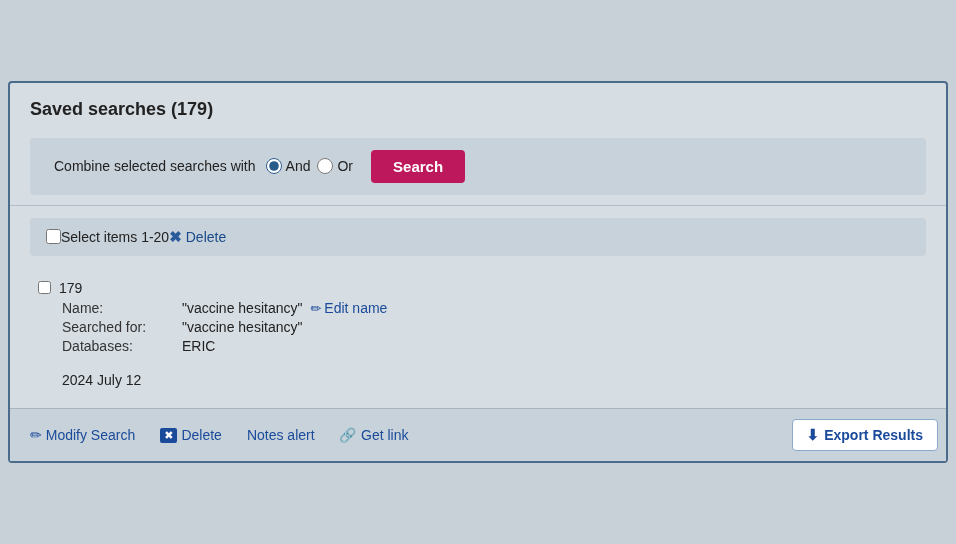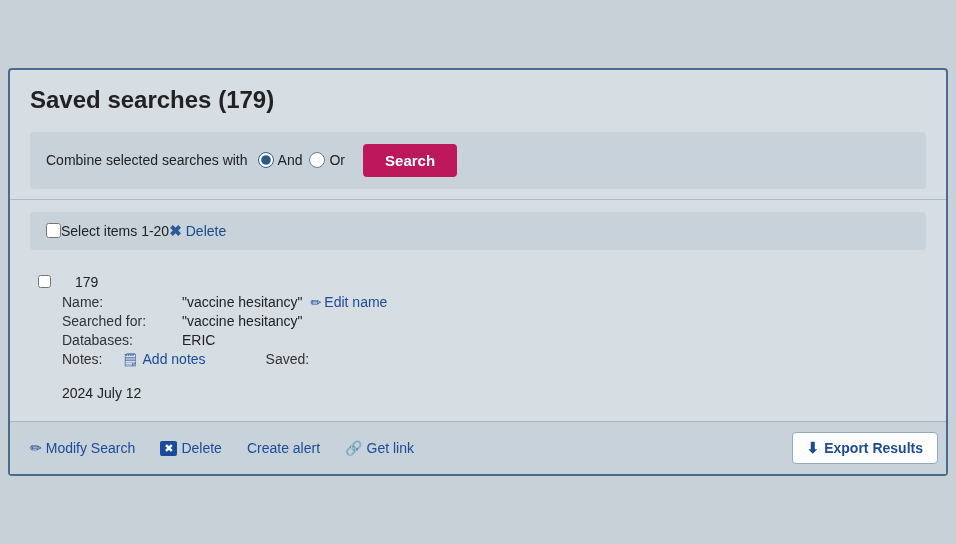--- a/index.html
+++ b/index.html
@@ -16,29 +16,29 @@
     }
     .main-container {
       width: 940px;
       background: #d6dde3;
       border: 2px solid #4a6b8a;
       border-radius: 4px;
       padding: 16px 20px 0 20px;
       position: relative;
     }
     .page-title {
-      font-size: 24px;
+      font-size: 18px;
       font-weight: bold;
       color: #222;
       margin-bottom: 18px;
     }
     .search-controls {
       background: #c8d2da;
       border-radius: 4px;
-      padding: 12px 16px;
+      padding: 12px 24px;
       display: flex;
       align-items: center;
       gap: 10px;
       margin-bottom: 10px;
     }
     .combine-label {
       color: #222;
       font-size: 14px;
     }
     .radio-group {
@@ -104,21 +104,21 @@
       font-weight: bold;
       font-size: 15px;
     }
     .result-item {
       padding: 8px 8px 8px 8px;
       margin-bottom: 4px;
     }
     .result-number-row {
       display: flex;
       align-items: center;
-      gap: 24px;
+      gap: 8px;
       margin-bottom: 4px;
     }
     .result-number {
       font-size: 14px;
       color: #222;
     }
     .field-label {
       color: #333;
       font-size: 14px;
     }
@@ -277,46 +277,37 @@
         </a>
       </div>
       <div class="field-row">
         <span class="field-label">Searched for:</span>
         <span class="field-value quoted">"vaccine hesitancy"</span>
       </div>
       <div class="field-row">
         <span class="field-label">Databases:</span>
         <span class="field-value">ERIC</span>
       </div>
-      <div class="notes-saved-row">
-        <span class="notes-field-label field-label">Notes:</span>
-        <a class="add-notes-link">
-          <span class="note-icon">🗒</span>
-          <span>Add notes</span>
-        </a>
-        <span class="saved-label">Saved:</span>
-        <span class="saved-value"></span>
-      </div>
       <div class="date-row">
         <span>2024 July 12</span>
       </div>
     </div>
   </div>
 
   <div class="action-bar">
     <a class="action-link">
       <span style="color:#1a4a9a;">✏</span>
       <span>Modify Search</span>
     </a>
     <a class="action-link">
       <span style="color:#1a4a9a; background:#1a4a9a; color:white; padding:1px 4px; border-radius:2px; font-size:11px;">✖</span>
       <span>Delete</span>
     </a>
     <a class="action-link">
-      <span>Create alert</span>
+      <span>Notes alert</span>
     </a>
     <a class="action-link">
       <span style="color:#1a4a9a;">🔗</span>
       <span>Get link</span>
     </a>
     <button class="export-btn">
       <span style="font-size:15px;">⬇</span>
       <span>Export Results</span>
     </button>
   </div>

